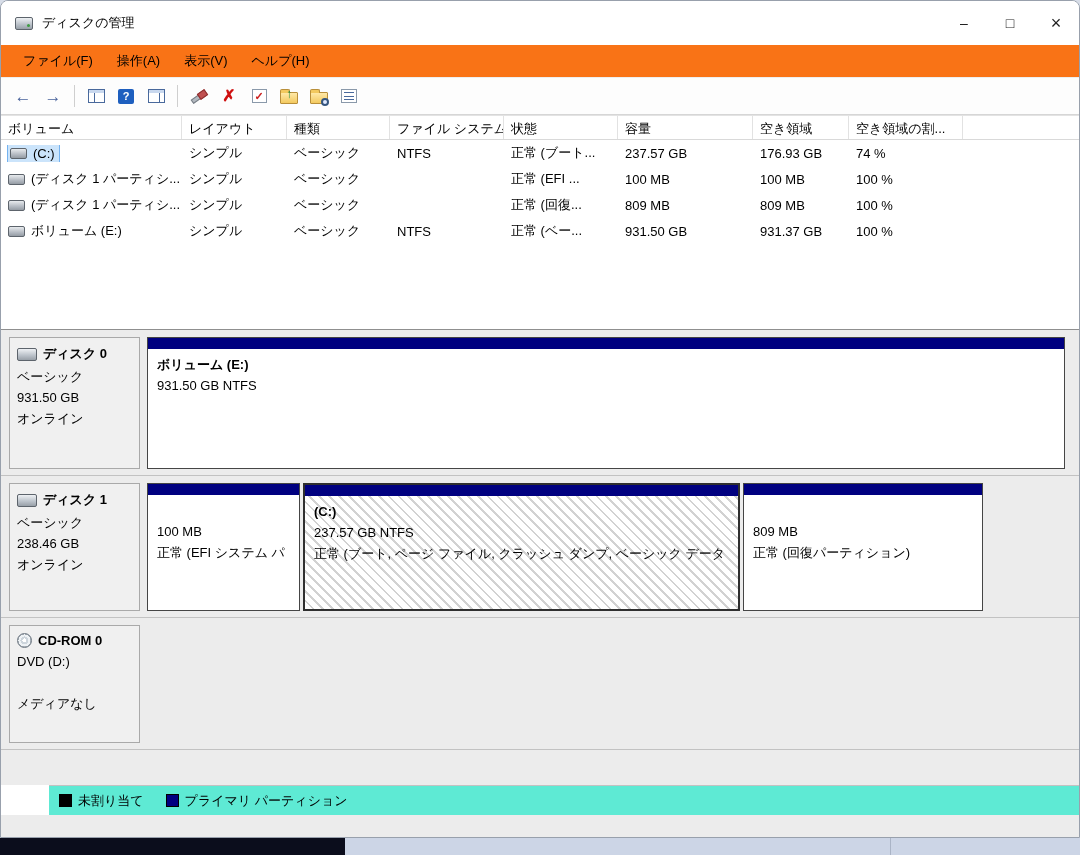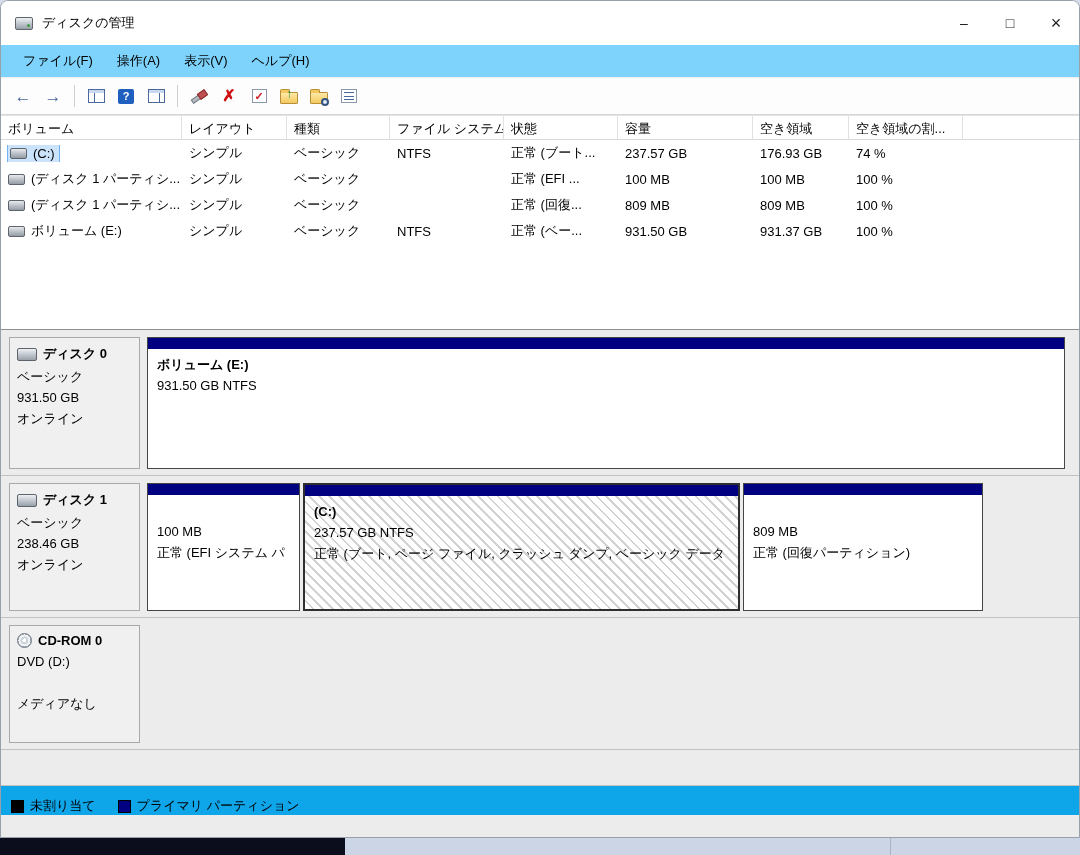--- a/index.html
+++ b/index.html
@@ -14,21 +14,21 @@
   
   .titlebar { height:44px; background:#ffffff; display:flex; align-items:center; padding-left:14px; flex:none; }
   .app-icon { width:18px; height:13px; background:linear-gradient(#eef1f4,#b9c0c8 60%,#98a0a8); border:1px solid #5d646c; border-radius:2px; position:relative; margin-right:9px; }
   .app-icon::after { content:""; position:absolute; right:2px; bottom:2px; width:3px; height:3px; border-radius:50%; background:#3f9b43; }
   .title-text { font-size:13px; }
   .win-controls { margin-left:auto; display:flex; height:44px; }
   .wc { width:46px; height:44px; border:none; background:transparent; font-family:inherit; font-size:14px; color:#222; display:flex; align-items:center; justify-content:center; cursor:default; }
   .wc.close { font-size:18px; }
 
   
-  .menubar { height:32px; display:flex; align-items:center; padding-left:10px; background:#7dd3fc; flex:none; }
+  .menubar { height:32px; display:flex; align-items:center; padding-left:10px; background:#f97316; flex:none; }
   .menu-item { padding:5px 12px; font-size:13px; }
 
   
   .toolbar { height:38px; display:flex; align-items:center; padding-left:8px; gap:2px; background:#fdfdfd; border-top:1px solid #eee; border-bottom:1px solid #d6d6d6; flex:none; }
   .tb { width:28px; height:28px; border:none; background:transparent; display:flex; align-items:center; justify-content:center; cursor:default; }
   .tb-sep { width:1px; height:22px; background:#cfcfcf; margin:0 5px; }
   .g-arrow { font-size:17px; font-weight:bold; color:#4a639c; line-height:1; }
   .ico-console { width:17px; height:14px; border:1px solid #49699c; background:linear-gradient(to bottom,#c9d8ee 0 3px,#fff 3px); position:relative; }
   .ico-console::after { content:""; position:absolute; left:5px; top:3px; bottom:0; width:1px; background:#49699c; }
   .ico-console.right::after { left:auto; right:4px; }
@@ -75,21 +75,21 @@
   .partition.hatched .pbody { background:repeating-linear-gradient(45deg,#ffffff 0 5px,#d2d2d2 5px 7px); }
   .partition.selected { border-width:2px; border-color:#2f2f2f; }
   .ptitle { font-weight:bold; font-size:13px; line-height:21px; min-height:21px; white-space:nowrap; }
   .pline { font-size:13px; line-height:21px; white-space:nowrap; }
   .p-full { flex:1; }
   .p-efi { width:153px; flex:none; }
   .p-c { width:437px; flex:none; }
   .p-rec { width:240px; flex:none; }
 
   
-  .legendbar { height:30px; flex:none; background:#0ea5e9; border-top:1px solid #c2c2c2; display:flex; align-items:flex-end; padding-left:10px; gap:22px; }
+  .legendbar { height:30px; flex:none; background:#5eead4; border-top:1px solid #c2c2c2; display:flex; align-items:center; padding-left:10px; gap:22px;margin-left:48px; }
   .legend-item { display:flex; align-items:center; gap:6px; font-size:13px; }
   .lg-sq { width:13px; height:13px; border:1px solid #000; display:inline-block; }
   .lg-black { background:#000000; }
   .lg-navy { background:#000080; }
   .win-bottom-filler { flex:1; background:#ececec; }
 
   
   .below { height:17px; display:flex; background:#ccd5e6; position:relative; }
   .dark-frag { width:345px; height:17px; background:#0b0d1c; }
   .below-divider { position:absolute; left:890px; top:0; width:1px; height:17px; background:#aab4c6; }

